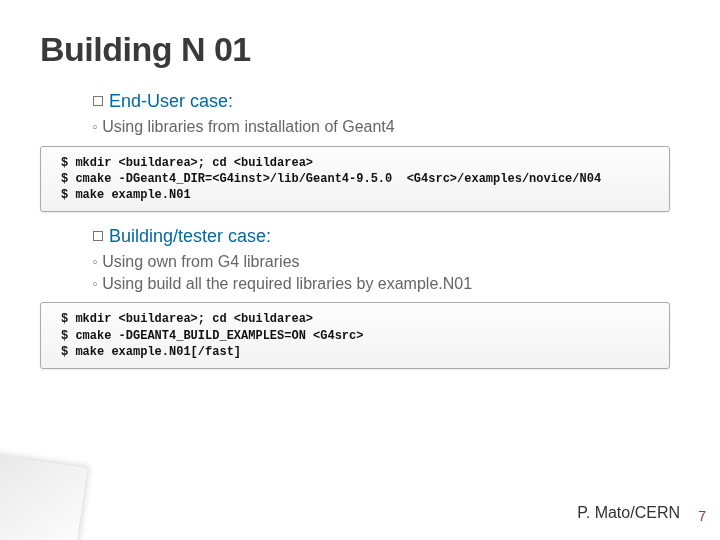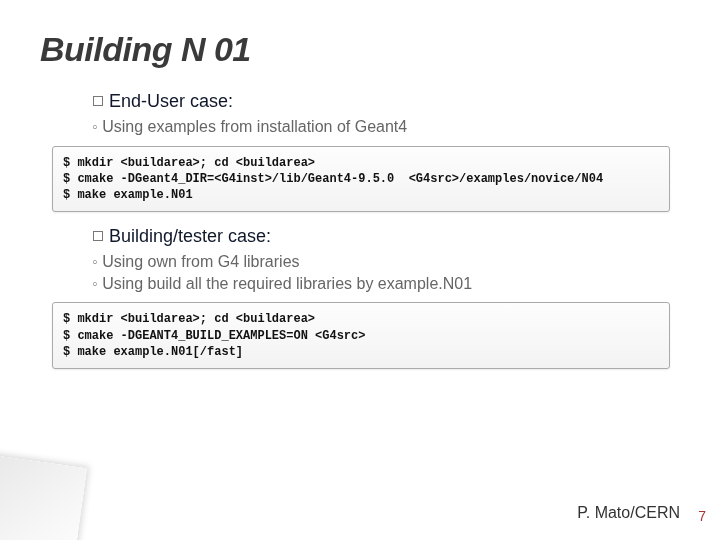--- a/index.html
+++ b/index.html
@@ -1,29 +1,29 @@
 <!DOCTYPE html>
 <html><head>
 <meta charset="utf-8">
 <style>
   * { box-sizing: border-box; margin: 0; padding: 0; }
   html, body { width: 720px; height: 540px; background: #fff; font-family: Verdana, Geneva, sans-serif; position: relative; overflow: hidden; }
   .slide { width: 720px; height: 540px; position: relative; padding: 30px 40px 0 40px; }
-  .title { font-size: 34px; font-weight: bold; color: #3a3a3a; margin-bottom: 22px; letter-spacing: -0.5px; font-style: italic; }
+  .title { font-size: 34px; font-weight: bold; color: #3a3a3a; margin-bottom: 22px; letter-spacing: -0.5px; }
   .section { margin-left: 30px; margin-bottom: 6px; }
-  .section-head { font-size: 18px; color: #0f172a; margin-bottom: 4px; padding-left: 23px; }
+  .section-head { font-size: 18px; color: #0369a1; margin-bottom: 4px; padding-left: 23px; }
   .section-head .box { display: inline-block; width: 10px; height: 10px; border: 1px solid #777; margin-right: 6px; vertical-align: 1px; }
   .section-head .label-reg { font-weight: normal; }
   .section-head .label-light { font-weight: normal; }
   .sub-list { margin-left: 22px; margin-bottom: 8px; }
   .sub-item { font-size: 16px; color: #666; line-height: 1.35; }
   .sub-item::before { content: "◦ "; color: #888; }
   .code-block {
-    margin: 8px 10px 14px 12px;
-    padding: 8px 10px;
+    margin: 8px 10px 14px 0;
+    padding: 8px 20px;
     border: 1px solid #aaa;
     border-radius: 3px;
     background: linear-gradient(#fdfdfd, #f3f3f3);
     font-family: "Courier New", monospace;
     font-size: 12px;
     font-weight: bold;
     color: #111;
     white-space: pre;
     line-height: 1.35;
     box-shadow: 0 1px 2px rgba(0,0,0,0.08);
@@ -43,21 +43,21 @@
 
 <div class="slide">
 
   <div class="title">Building N 01</div>
 
   <div class="section">
     <div class="section-head">
       <span class="box"></span><span class="label-reg">End-User</span><span class="label-light"> case:</span>
     </div>
     <div class="sub-list">
-      <div class="sub-item">Using examples from installation of Geant4</div>
+      <div class="sub-item">Using libraries from installation of Geant4</div>
     </div>
   </div>
 
   <div class="code-block">$ mkdir &lt;buildarea&gt;; cd &lt;buildarea&gt;
 $ cmake -DGeant4_DIR=&lt;G4inst&gt;/lib/Geant4-9.5.0  &lt;G4src&gt;/examples/novice/N04
 $ make example.N01</div>
 
   <div class="section">
     <div class="section-head">
       <span class="box"></span><span class="label-reg">Building/tester</span><span class="label-light"> case:</span>

